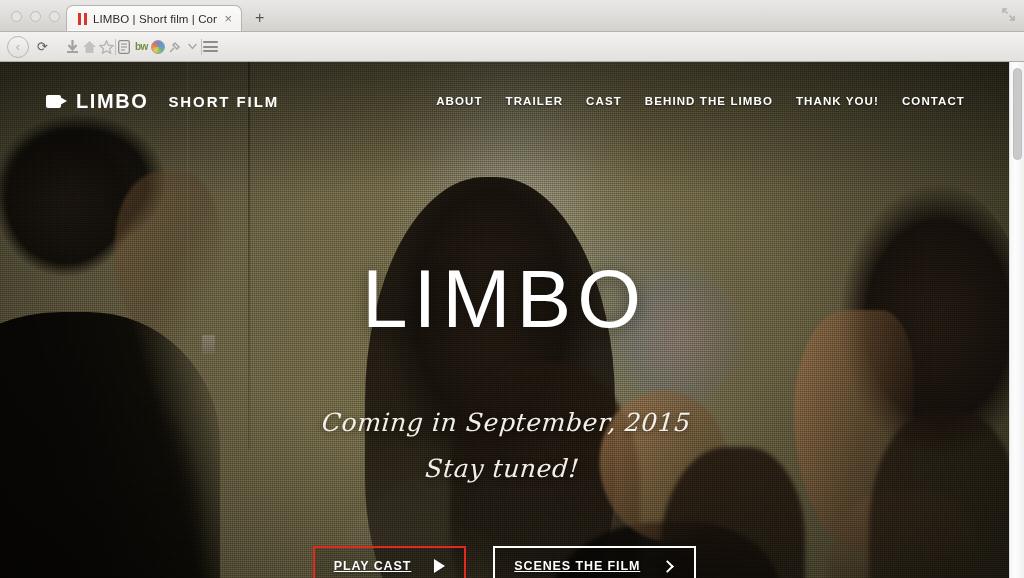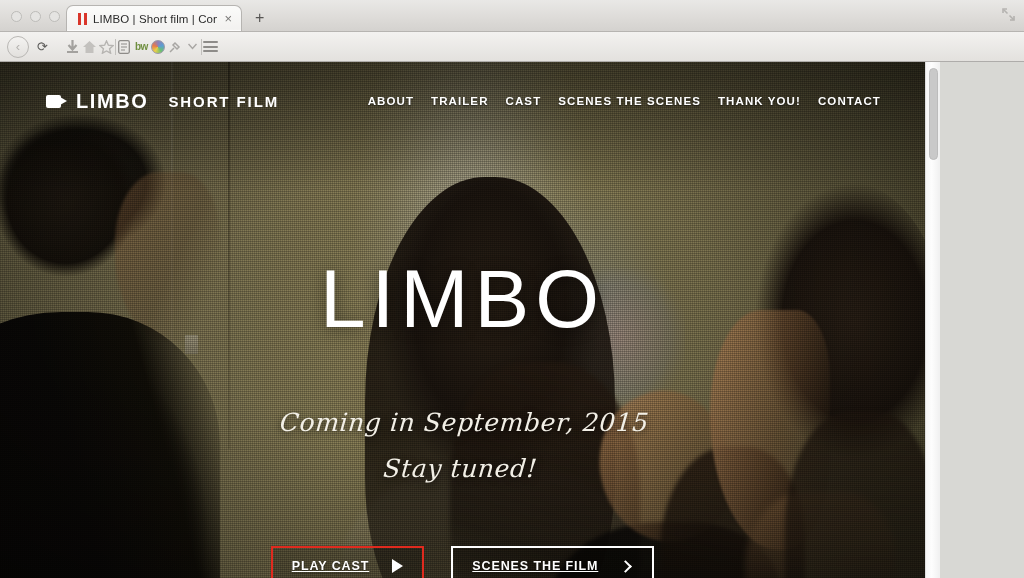--- a/index.html
+++ b/index.html
@@ -105,21 +105,21 @@
   .bw{ font-size:10px; font-weight:bold; color:#6f8f3f; letter-spacing:-.5px; }
   .circ{
     width:14px;height:14px;border-radius:50%;
     background:conic-gradient(#8f7fb8,#5a9fd4,#6fbf6f,#e8d04a,#e87a4a,#8f7fb8);
     border:1px solid #9a98a8;
   }
   .hamb{ display:flex; flex-direction:column; gap:2.5px; }
   .hamb i{ display:block; width:15px; height:2px; background:#8e8c89; border-radius:1px; }
 
   
-  .viewport{ position:relative; width:940px; height:516px; overflow:hidden; background:#b91c1c; }
+  .viewport{ position:relative; width:1024px; height:516px; overflow:hidden; background:#b91c1c; }
   .hero{ position:absolute; inset:0 15px 0 0; overflow:hidden; background:#16120d; }
 
   
   .bg{ position:absolute; inset:0; }
   .wall{
     position:absolute; inset:0;
     background:
       linear-gradient(100deg,#6d6648 0%,#7d7452 22%,#8a8058 40%,#8d8359 55%,#7e7551 72%,#6a6344 88%,#585235 100%);
   }
   .wall-lite{
@@ -268,21 +268,21 @@
     border-top:4px solid transparent; border-bottom:4px solid transparent;
     border-left:7px solid #fff;
   }
   .logo-name{
     color:#fff; font-size:20px; font-weight:bold; letter-spacing:1.6px; line-height:1;
   }
   .logo-sub{
     color:#fff; font-size:15px; font-weight:bold; letter-spacing:1.9px;
     margin-left:11px; line-height:1;
   }
-  .nav{ margin-left:auto; display:flex; align-items:flex-end; gap:17px; }
+  .nav{ margin-left:auto; display:flex; align-items:flex-end; gap:23px; }
   .nav a{
     color:#fff; font-size:11.5px; font-weight:bold; letter-spacing:1.1px;
     text-decoration:none; white-space:nowrap;
     text-shadow:0 1px 2px rgba(0,0,0,.6);
   }
 
   
   .hero-content{
     position:absolute; left:0; right:0; top:0; bottom:0; z-index:15;
     display:flex; flex-direction:column; align-items:center;
@@ -468,21 +468,21 @@
               <span class="cam-lens"></span>
           </span>
           <span class="logo-name">LIMBO</span>
           <span class="logo-sub">SHORT FILM</span>
         </div>
 
         <nav class="nav">
           <a href="#">ABOUT</a>
           <a href="#">TRAILER</a>
           <a href="#">CAST</a>
-          <a href="#">SCENES THE SCENES</a>
+          <a href="#">BEHIND THE LIMBO</a>
           <a href="#">THANK YOU!</a>
           <a href="#">CONTACT</a>
         </nav>
       </div>
 
       <div class="hero-content">
         <div class="hero-title">LIMBO</div>
         <div class="tagline">
           <span>Coming in September, 2015</span>
           <span class="l2">Stay tuned!</span>

